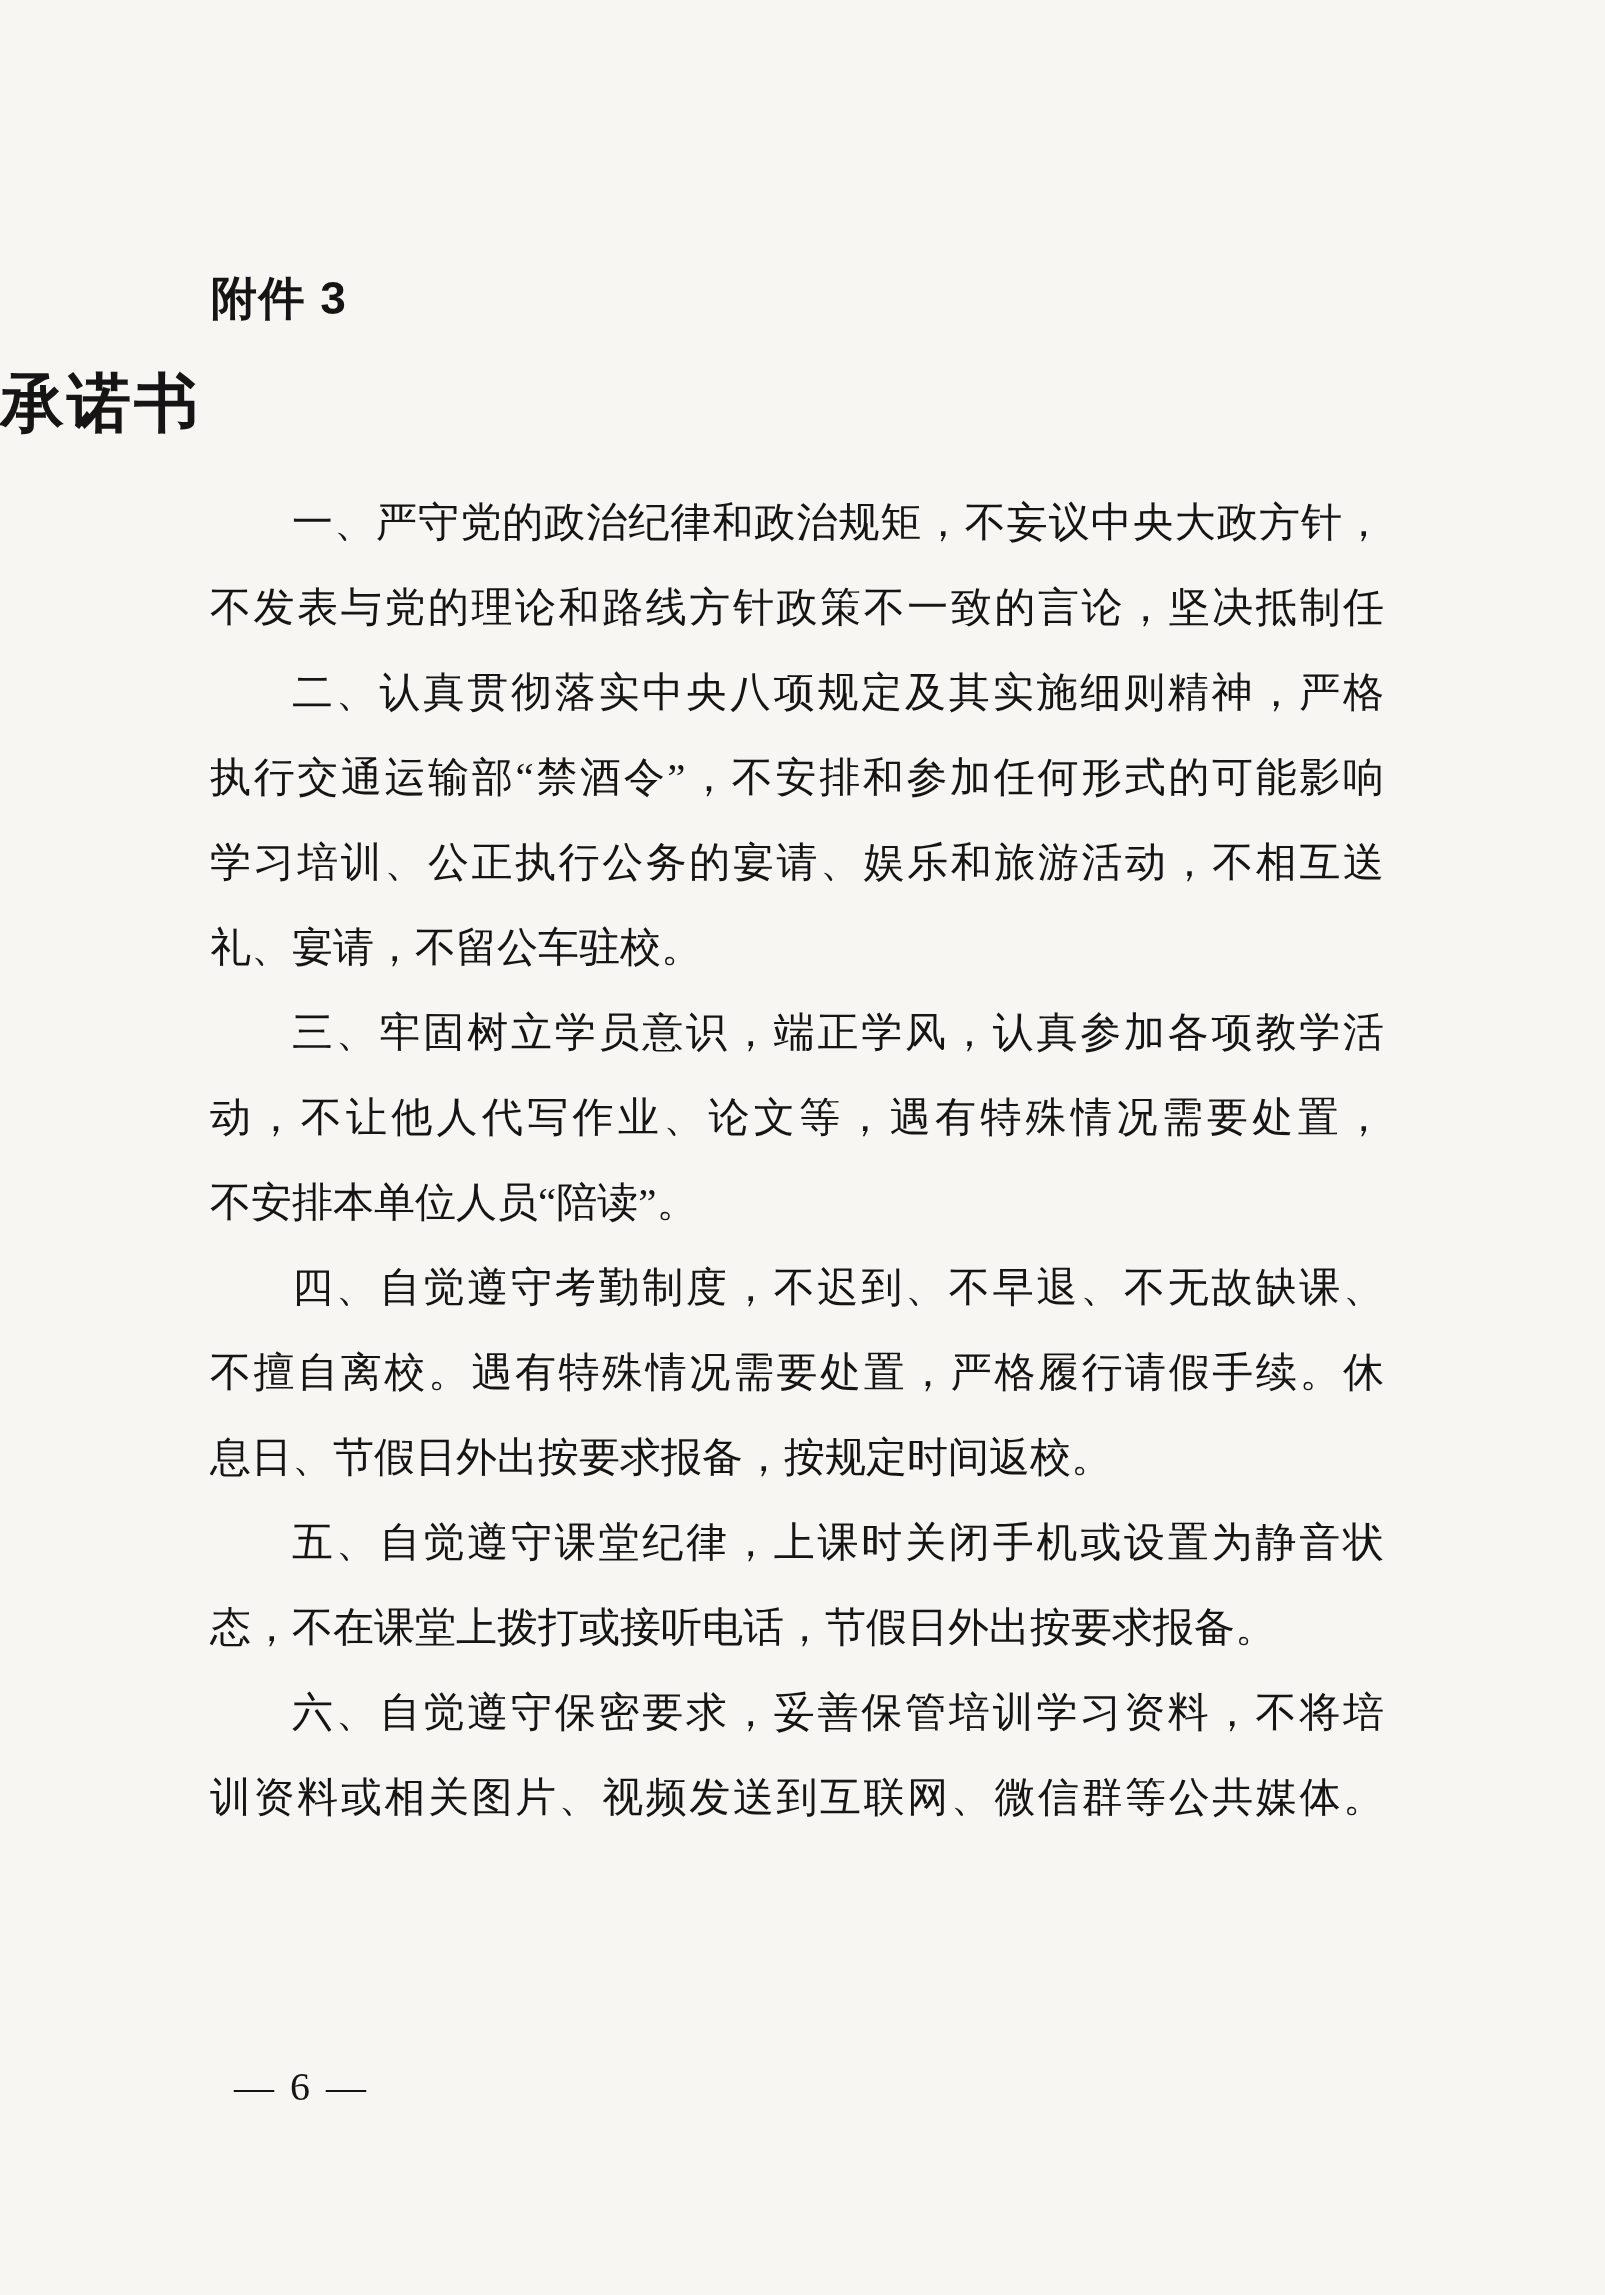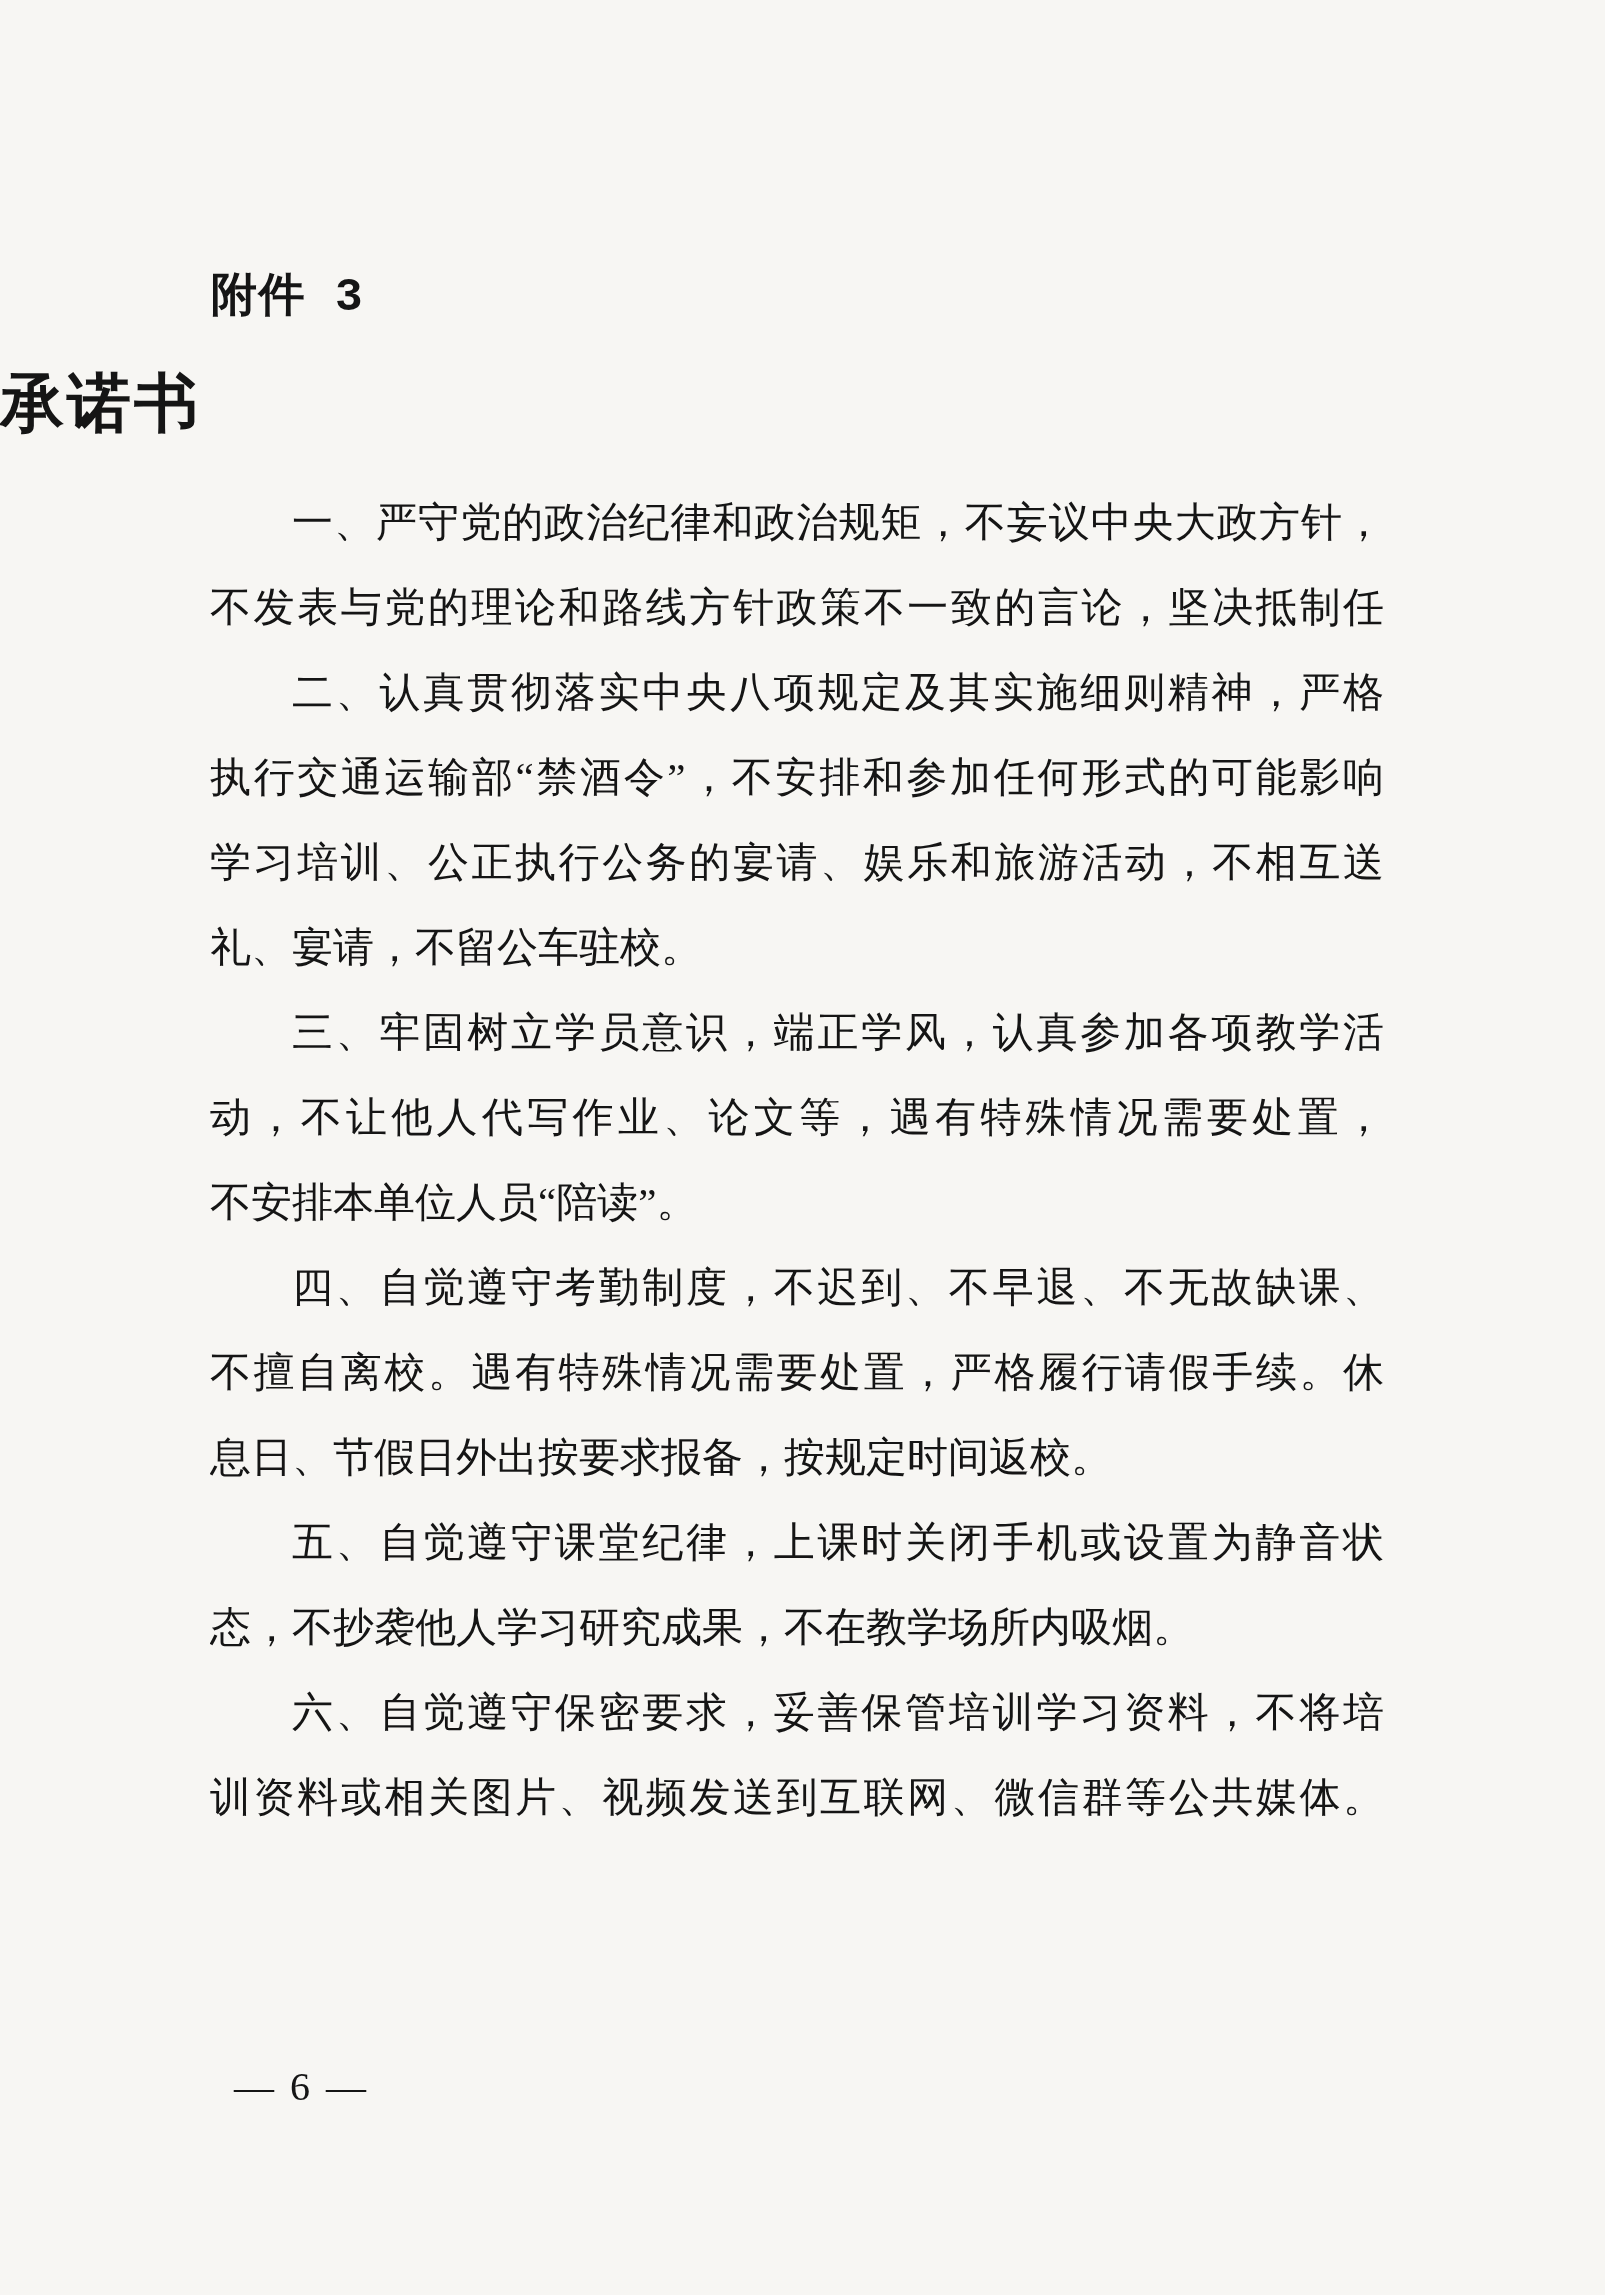--- a/index.html
+++ b/index.html
@@ -18,21 +18,21 @@
     width:1606px;height:2295px;
     overflow:hidden;
     background:var(--bg);
   }
   .attachment{
     position:absolute;
     left:211px;top:273px;
     font-size:46px;
     font-weight:700;
     line-height:1.1;
-    font-family:Liberation Mono, monospace;
+    font-family:Liberation Sans, sans-serif;
     letter-spacing:1.5px;
   }
   .doc-title{
     position:absolute;
     left:0;right:0;top:372px;
     margin:0;
     text-align:left;
     font-size:64px;
     font-weight:700;
     line-height:1;
@@ -84,21 +84,21 @@
     <div class="line">执行交通运输部“禁酒令”，不安排和参加任何形式的可能影响</div>
     <div class="line">学习培训、公正执行公务的宴请、娱乐和旅游活动，不相互送</div>
     <div class="line short">礼、宴请，不留公车驻校。</div>
     <div class="line indent">三、牢固树立学员意识，端正学风，认真参加各项教学活</div>
     <div class="line">动，不让他人代写作业、论文等，遇有特殊情况需要处置，</div>
     <div class="line short">不安排本单位人员“陪读”。</div>
     <div class="line indent">四、自觉遵守考勤制度，不迟到、不早退、不无故缺课、</div>
     <div class="line">不擅自离校。遇有特殊情况需要处置，严格履行请假手续。休</div>
     <div class="line short">息日、节假日外出按要求报备，按规定时间返校。</div>
     <div class="line indent">五、自觉遵守课堂纪律，上课时关闭手机或设置为静音状</div>
-    <div class="line short">态，不抄袭他人学习研究成果，不在教学场所内吸烟。</div>
+    <div class="line short">态，不在课堂上拨打或接听电话，节假日外出按要求报备。</div>
     <div class="line indent">六、自觉遵守保密要求，妥善保管培训学习资料，不将培</div>
     <div class="line">训资料或相关图片、视频发送到互联网、微信群等公共媒体。</div>
   </div>
 
   <div class="footer">— 6 —</div>
 
 </div>
 
 
 </body></html>

